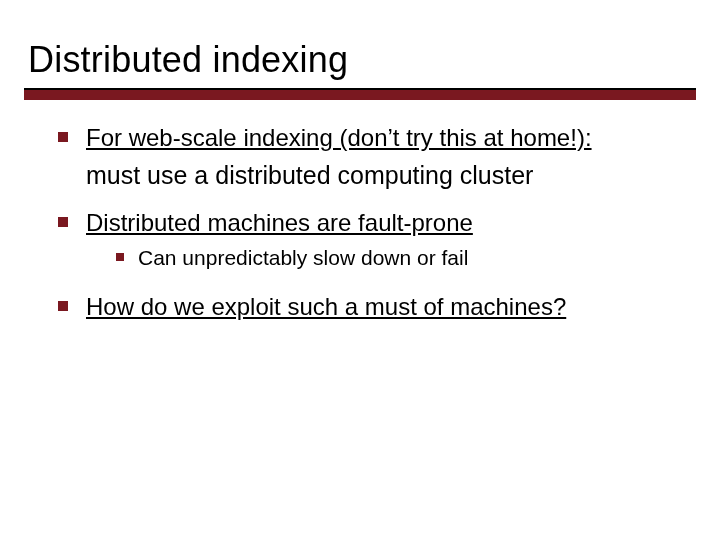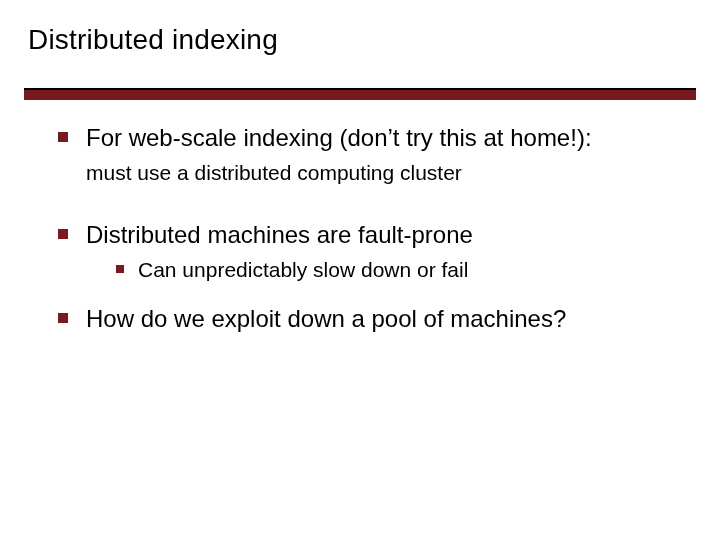--- a/index.html
+++ b/index.html
@@ -14,22 +14,22 @@
   }
   .slide {
     width: 720px;
     height: 540px;
     position: relative;
     box-sizing: border-box;
   }
   .title {
     position: absolute;
     left: 28px;
-    top: 24px;
-    font-size: 28px;
+    top: 39px;
+    font-size: 36px;
     font-weight: 400;
     letter-spacing: 0.2px;
   }
   .rule-top {
     position: absolute;
     left: 24px;
     right: 24px;
     top: 88px;
     height: 2px;
     background: #000;
@@ -47,35 +47,36 @@
     left: 58px;
     right: 40px;
     top: 122px;
   }
   .b1 {
     position: relative;
     padding-left: 28px;
     font-size: 24px;
     line-height: 1.3;
     margin-bottom: 6px;
+    text-decoration: underline;
   }
   .b1::before {
     content: "";
     position: absolute;
     left: 0;
     top: 10px;
     width: 10px;
     height: 10px;
     background: #7a1820;
   }
   .b1-sub {
     padding-left: 28px;
-    font-size: 21px;
+    font-size: 25px;
     line-height: 1.35;
-    margin-bottom: 31px;
+    margin-bottom: 14px;
   }
   .b2 {
     position: relative;
     margin-left: 58px;
     padding-left: 22px;
     font-size: 21px;
     line-height: 1.35;
     margin-top: 4px;
     margin-bottom: 19px;
   }
@@ -107,17 +108,17 @@
     <div class="b1-sub">must use a distributed computing cluster</div>
 
     <div class="b1">
       <span>Distributed machines are fault-prone</span>
     </div>
     <div class="b2">
       <span>Can unpredictably slow down or fail</span>
     </div>
 
     <div class="b1">
-      <span>How do we exploit down a pool of machines?</span>
+      <span>How do we exploit such a must of machines?</span>
     </div>
 
   </div>
 </div>
 
 </body></html>

